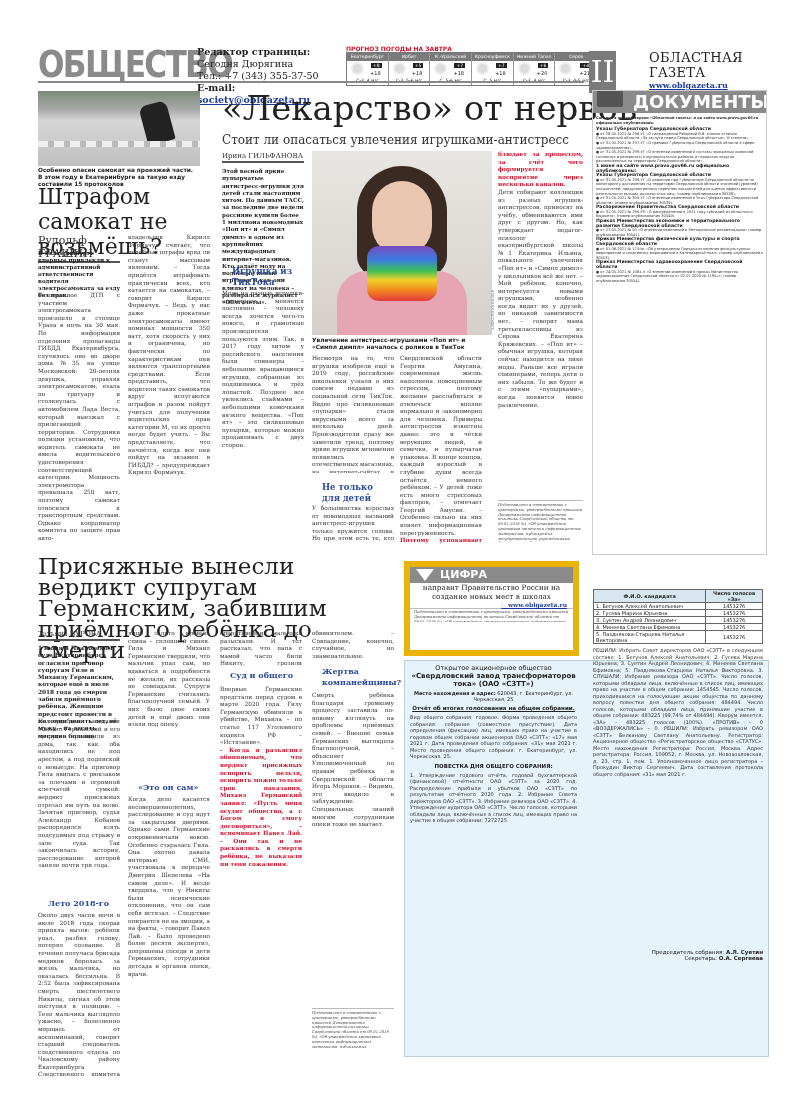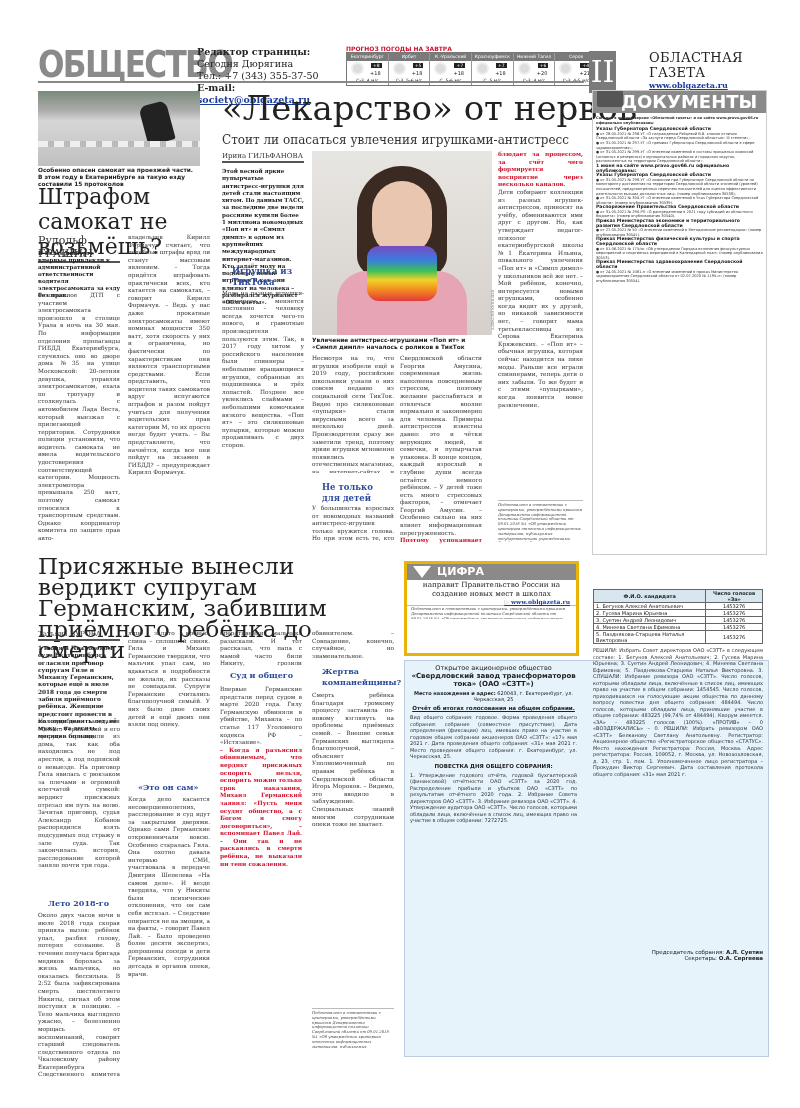--- a/index.html
+++ b/index.html
@@ -26,26 +26,26 @@
 .hr{background:#888;height:2px}
 .photo{background:linear-gradient(180deg,#cfcfcf,#9a9a9a 45%,#bdbdbd);overflow:hidden}
 .cap{font-family:"DejaVu Sans",sans-serif;font-weight:bold;font-size:7px;line-height:9px;color:#222}
 .h1{font-family:"DejaVu Serif",serif;font-weight:normal;color:#222}
 .byline{font-size:8px;border-bottom:2px solid #555;padding-bottom:1px;color:#333}
 .lead{font-size:6.2px;font-weight:bold;line-height:8px}
 .txt{font-size:5.8px;line-height:7.6px;text-align:justify;color:#333}
 .sub{color:#2a4a9a;font-weight:bold;font-size:10px;line-height:11px}
 .red{color:#d0112b;font-weight:bold}
 .disc{font-size:3.8px;font-style:italic;line-height:4.8px;color:#444;border-top:1px solid #bbb;padding-top:2px}
-.docs-h{background:#8a8a8a;color:#fff;font-family:"DejaVu Sans",sans-serif;font-weight:bold;font-size:18px;height:22px;line-height:22px;padding-left:28px;position:relative}
+.docs-h{background:#8a8a8a;color:#fff;font-family:"DejaVu Sans",sans-serif;font-weight:bold;font-size:18px;height:22px;line-height:22px;padding-left:40px;position:relative}
 .brief{position:absolute;left:4px;top:-6px;width:26px;height:22px;background:#555;border-radius:2px}
 .brief:after{content:"";position:absolute;left:8px;top:-4px;width:8px;height:4px;border:2px solid #555;border-bottom:none}
 .dtxt{font-family:"DejaVu Sans",sans-serif;font-size:3.6px;line-height:4.6px;color:#333}
 .dtxt b{font-size:4.6px;color:#222}
-.cifra{border:3px solid #eab308;background:#fff}
+.cifra{border:6px solid #eab308;background:#fff}
 .cifra-h{background:#8a8a8a;color:#fff;font-family:"DejaVu Sans",sans-serif;font-weight:bold;font-size:11px;height:16px;line-height:16px;padding-left:30px;position:relative}
 .tri{position:absolute;left:6px;top:2px;width:0;height:0;border-left:9px solid transparent;border-right:9px solid transparent;border-top:12px solid #fff}
 .num{font-size:22px;font-weight:bold;color:#d0112b;text-align:center}
 .ad{background:#e6f3fa;border:1px solid #bcd;font-family:"DejaVu Sans",sans-serif}
 .ad-t{font-size:5px;line-height:6.5px;color:#333;text-align:justify}
 table.votes{border-collapse:collapse;font-family:"DejaVu Sans",sans-serif;font-size:5px;width:100%}
 table.votes td,table.votes th{border:1px solid #666;padding:0 2px;height:7px}
 table.votes th{background:#d7e6ef;font-weight:bold}
 </style>
 </head>

